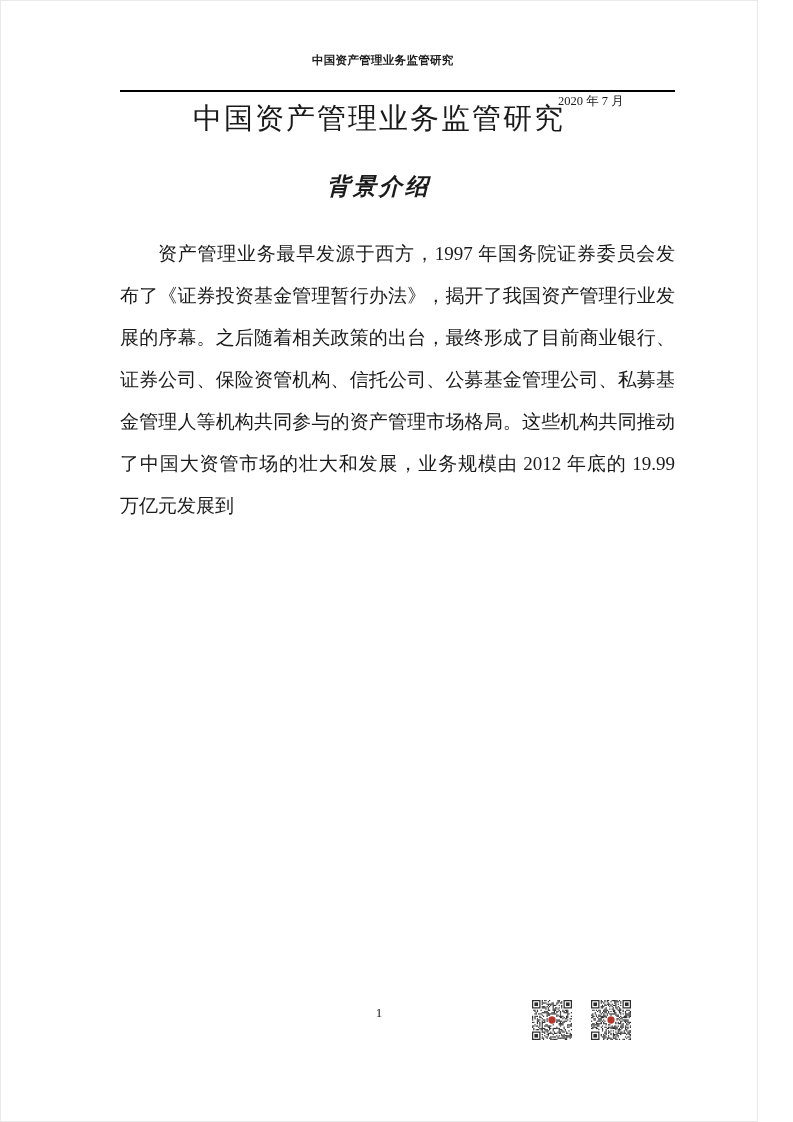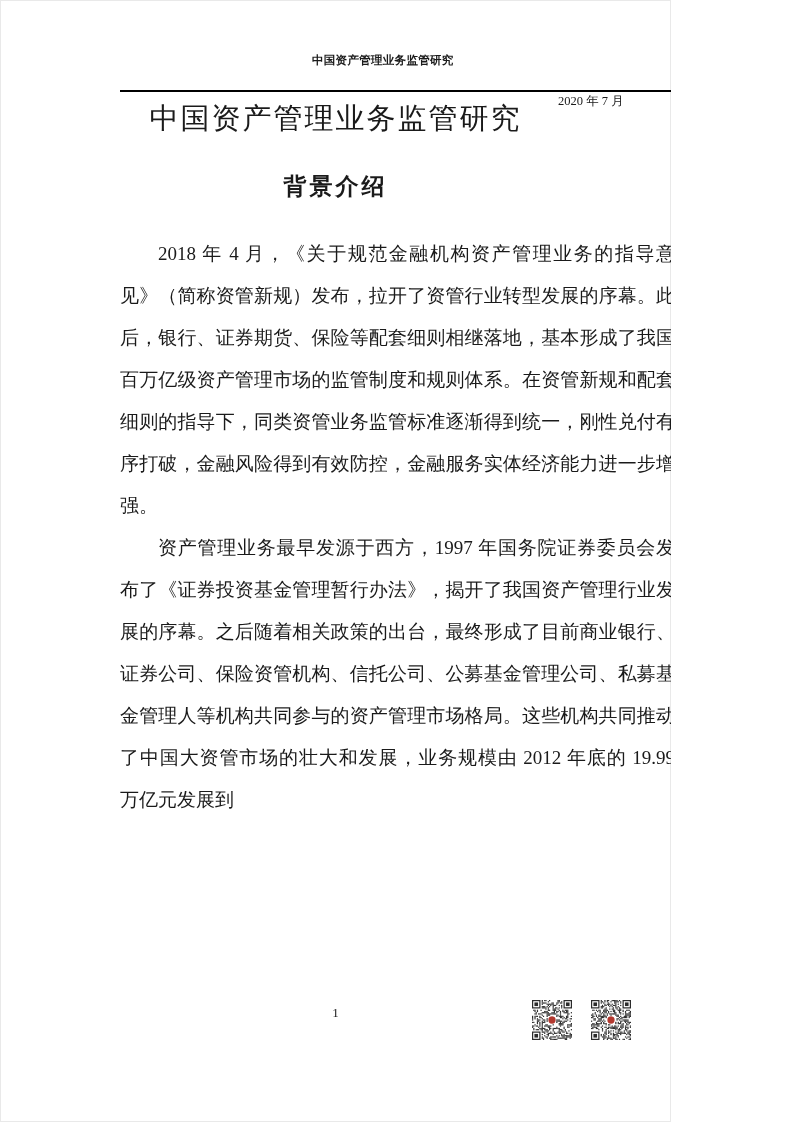--- a/index.html
+++ b/index.html
@@ -1,19 +1,19 @@
 <!DOCTYPE html>
 <html><head>
 <meta charset="utf-8">
 <style>
   * { margin: 0; padding: 0; box-sizing: border-box; }
   html, body { background: #ffffff; }
   .page {
     position: relative;
-    width: 671px;
+    width: 758px;
     height: 1122px;
     background: #ffffff;
     color: #1a1a1a;
     font-family: "Liberation Serif", "DejaVu Serif", serif;
     overflow: hidden;
     box-shadow: inset 0 0 0 1px #e9e9e9;
   }
   
   .rh-title {
     position: absolute;
@@ -52,20 +52,21 @@
   .section-heading {
     position: absolute;
     top: 171px; left: 0;
     width: 100%;
     text-align: center;
     font-weight: bold;
     font-size: 23px;
     line-height: 32px;
     letter-spacing: 3px;
     white-space: nowrap;
+    font-style: italic;
   }
   
   .body-text {
     position: absolute;
     top: 233px; left: 120px;
     width: 555px;
     font-size: 19px;
     line-height: 42px;
     text-align: justify;
   }
@@ -102,21 +103,20 @@
   <span class="rh-title">中国资产管理业务监管研究</span>
   <span class="rh-date">2020 年 7 月</span>
 
   <div class="header-rule"></div>
 
   <h1 class="doc-title">中国资产管理业务监管研究</h1>
 
   <h2 class="section-heading">背景介绍</h2>
 
   <div class="body-text">
-    <p>2018 年 4 月，《关于规范金融机构资产管理业务的指导意见》（简称资管新规）发布，拉开了资管行业转型发展的序幕。此后，银行、证券期货、保险等配套细则相继落地，基本形成了我国百万亿级资产管理市场的监管制度和规则体系。在资管新规和配套细则的指导下，同类资管业务监管标准逐渐得到统一，刚性兑付有序打破，金融风险得到有效防控，金融服务实体经济能力进一步增强。</p>
     <p>资产管理业务最早发源于西方，1997 年国务院证券委员会发布了《证券投资基金管理暂行办法》，揭开了我国资产管理行业发展的序幕。之后随着相关政策的出台，最终形成了目前商业银行、证券公司、保险资管机构、信托公司、公募基金管理公司、私募基金管理人等机构共同参与的资产管理市场格局。这些机构共同推动了中国大资管市场的壮大和发展，业务规模由 2012 年底的 19.99 万亿元发展到</p>
   </div>
 
 
   <div class="page-number">1</div>
 
   <div class="qr-group">
     <svg class="qr" viewBox="0 0 33 33">
         <rect x="8" y="0" width="1" height="1" fill="#2b2b2b"></rect>
         <rect x="10" y="0" width="1" height="1" fill="#2b2b2b"></rect>

